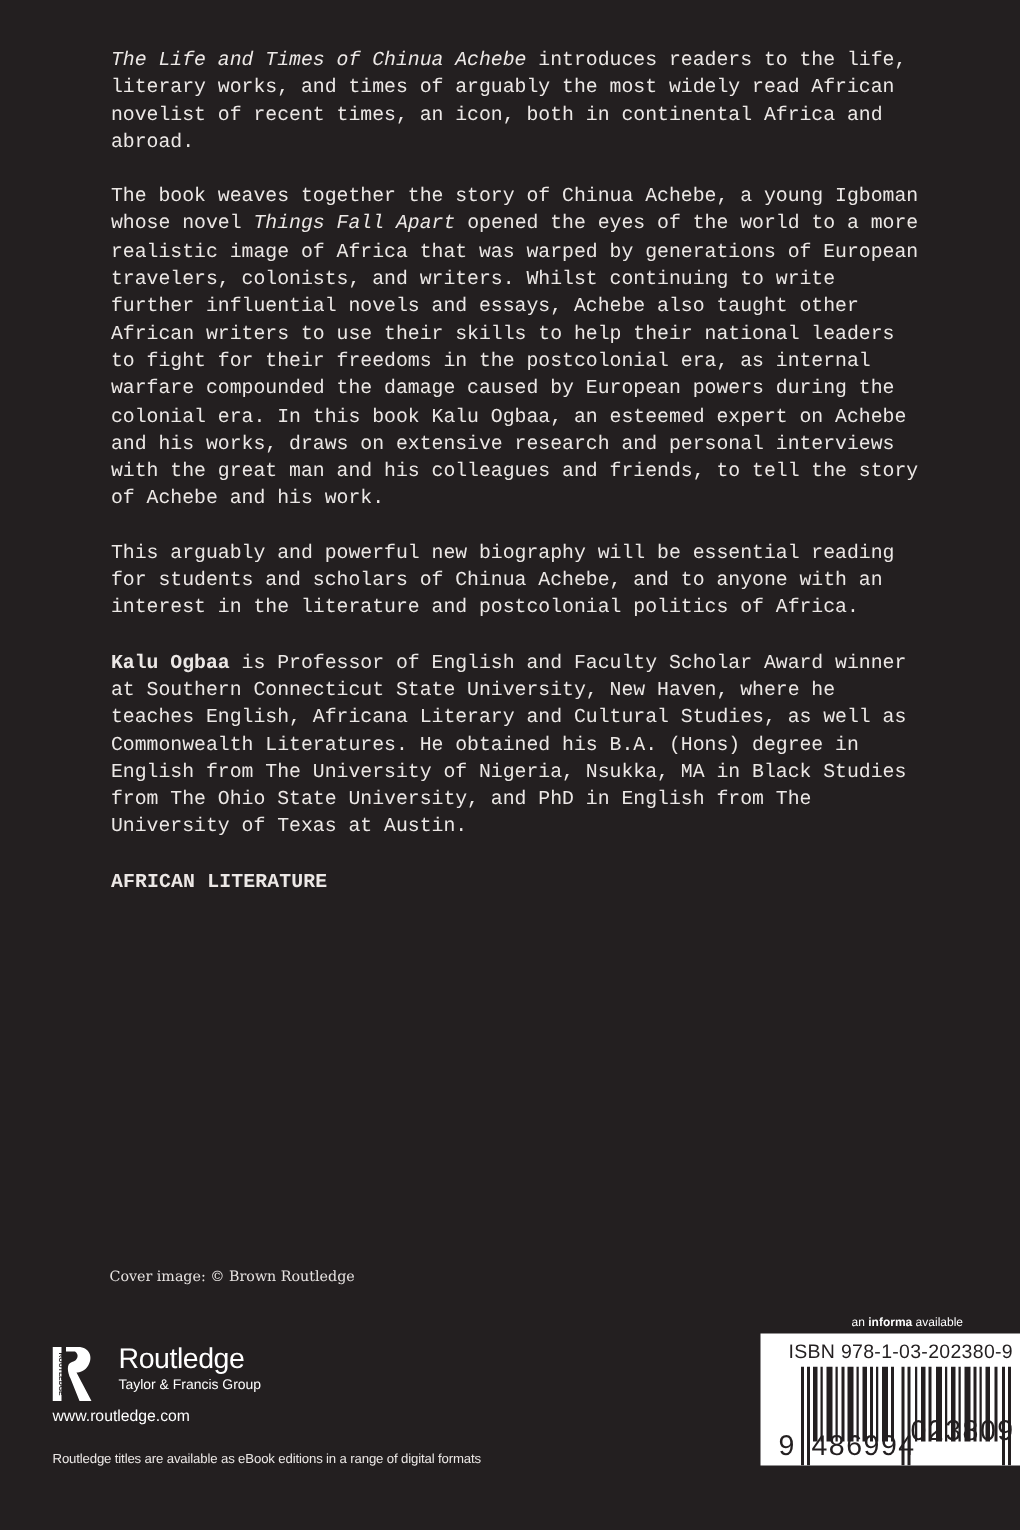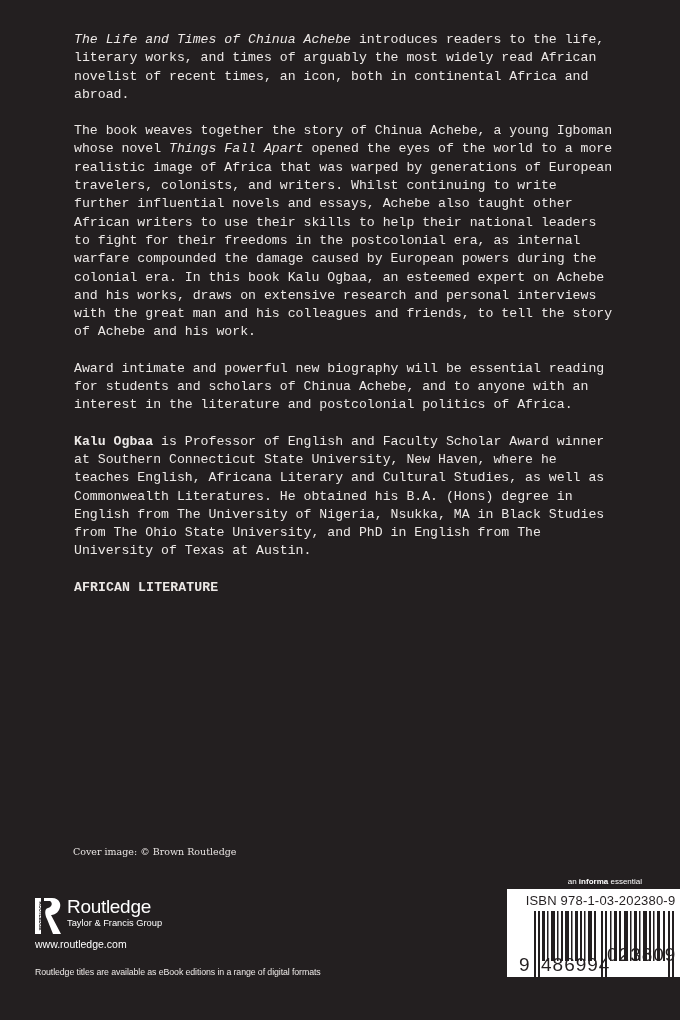--- a/index.html
+++ b/index.html
@@ -3,41 +3,41 @@
 <meta charset="utf-8">
 <style>
   html, body { margin:0; padding:0; }
   body { width:680px; height:1020px; background:#231f20; position:relative; overflow:hidden; color:#ece8e6; }
   .blurb { position:absolute; left:74px; top:31px; width:540px; font-family:Liberation Mono, monospace; font-size:13.2px; line-height:18.3px; color:#ece8e6; }
   .blurb p { margin:0 0 18px 0; }
   .blurb i { font-style:italic; }
   .blurb b { font-weight:bold; }
   .subject { font-weight:bold; font-size:13.2px; letter-spacing:0.1px; }
   .cover-credit { position:absolute; left:73px; top:846px; font-family:"DejaVu Serif", serif; font-size:9.5px; color:#e8e4e2; }
-  .logo { position:absolute; left:35px; top:897px; display:flex; align-items:flex-start; }
+  .logo { position:absolute; left:35px; top:897px; display:flex; align-items:flex-start;gap:12px; }
   .logo-mark { width:28px; height:38px; position:relative; }
   .logo-text { margin-left:4px; font-family:"Liberation Sans", sans-serif; color:#fff; }
   .logo-name { font-size:19px; line-height:20px; letter-spacing:-0.3px; }
   .logo-sub { font-size:9.3px; line-height:12px; }
   .url { position:absolute; left:35px; top:938px; font-family:"Liberation Sans", sans-serif; font-size:10.5px; color:#fff; }
   .ebook { position:absolute; left:35px; top:967px; font-family:"Liberation Sans", sans-serif; font-size:8.8px; color:#ece8e6; letter-spacing:-0.1px; }
   .informa { position:absolute; right:38px; top:877px; font-family:"Liberation Sans", sans-serif; font-size:8px; color:#fff; }
   .informa b { font-weight:bold; }
   .barcode-box { position:absolute; left:459px; top:889px; width:187px; height:88px; background:#fff;margin-left:48px; }
   .isbn-text { position:absolute; left:0; right:0; top:4px; text-align:center; font-family:"Liberation Sans", sans-serif; font-size:13px; color:#231f20; letter-spacing:0.2px; }
   .bars { position:absolute; left:27px; top:22px; width:142px; height:66px; }
   .barcode-digits { position:absolute; left:0; bottom:1px; width:187px; font-family:"Liberation Sans", sans-serif; font-size:19px; color:#231f20; }
 </style>
 </head>
 <body>
 
 <div class="blurb">
   <p><i>The Life and Times of Chinua Achebe</i><span> introduces readers to the life, literary works, and times of arguably the most widely read African novelist of recent times, an icon, both in continental Africa and abroad.</span></p>
   <p><span>The book weaves together the story of Chinua Achebe, a young Igboman whose novel </span><i>Things Fall Apart</i><span> opened the eyes of the world to a more realistic image of Africa that was warped by generations of European travelers, colonists, and writers. Whilst continuing to write further influential novels and essays, Achebe also taught other African writers to use their skills to help their national leaders to fight for their freedoms in the postcolonial era, as internal warfare compounded the damage caused by European powers during the colonial era. In this book Kalu Ogbaa, an esteemed expert on Achebe and his works, draws on extensive research and personal interviews with the great man and his colleagues and friends, to tell the story of Achebe and his work.</span></p>
-  <p>Award intimate and powerful new biography will be essential reading for students and scholars of Chinua Achebe, and to anyone with an interest in the literature and postcolonial politics of Africa.</p>
+  <p>This arguably and powerful new biography will be essential reading for students and scholars of Chinua Achebe, and to anyone with an interest in the literature and postcolonial politics of Africa.</p>
   <p><b>Kalu Ogbaa</b><span> is Professor of English and Faculty Scholar Award winner at Southern Connecticut State University, New Haven, where he teaches English, Africana Literary and Cultural Studies, as well as Commonwealth Literatures. He obtained his B.A. (Hons) degree in English from The University of Nigeria, Nsukka, MA in Black Studies from The Ohio State University, and PhD in English from The University of Texas at Austin.</span></p>
   <p class="subject">AFRICAN LITERATURE</p>
 </div>
 
 <div class="cover-credit">Cover image: © Brown Routledge</div>
 
 <div class="logo">
   <div class="logo-mark">
     <svg width="28" height="38" viewBox="0 0 28 38">
       <rect x="0" y="1" width="6" height="36" fill="#fff"></rect>
@@ -47,21 +47,21 @@
   </div>
   <div class="logo-text">
     <div class="logo-name">Routledge</div>
     <div class="logo-sub">Taylor &amp; Francis Group</div>
   </div>
 </div>
 
 <div class="url">www.routledge.com</div>
 <div class="ebook">Routledge titles are available as eBook editions in a range of digital formats</div>
 
-<div class="informa"><span>an </span><b>informa</b><span> essential</span></div>
+<div class="informa"><span>an </span><b>informa</b><span> available</span></div>
 
 <div class="barcode-box">
   <div class="isbn-text">ISBN 978-1-03-202380-9</div>
   <svg class="bars" viewBox="0 0 142 66" preserveAspectRatio="none">
     <g fill="#231f20">
       <rect x="0" y="0" width="2" height="66"></rect>
         <rect x="4" y="0" width="2" height="66"></rect>
       <rect x="8" y="0" width="3" height="50"></rect>
         <rect x="13" y="0" width="1.5" height="50"></rect>
         <rect x="17" y="0" width="4" height="50"></rect>

